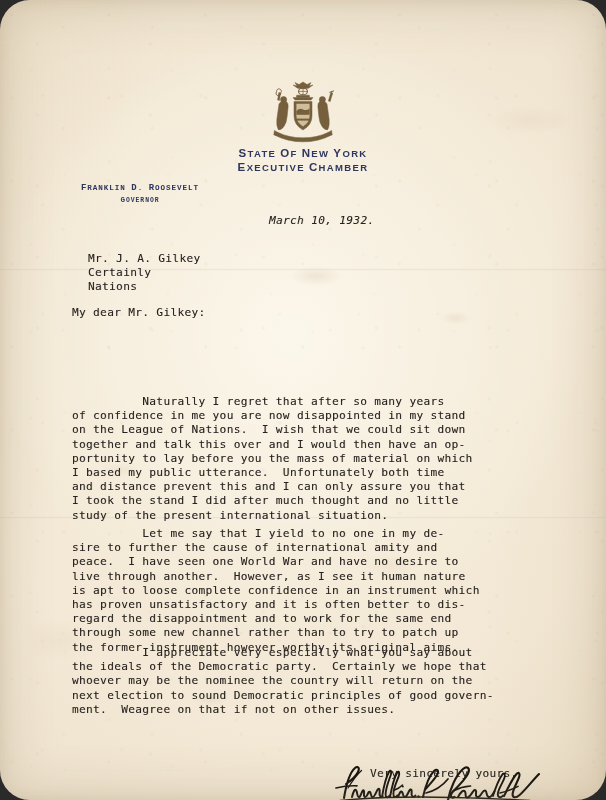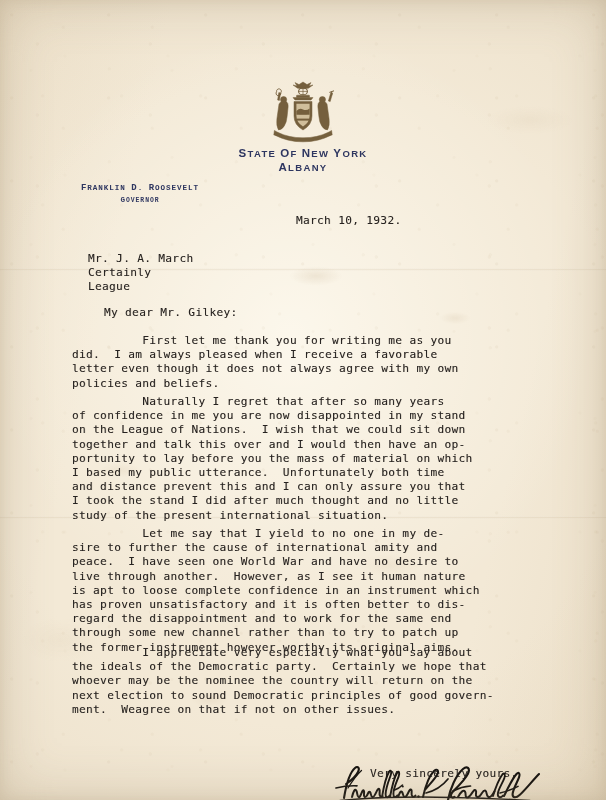--- a/index.html
+++ b/index.html
@@ -12,20 +12,21 @@
     position: relative;
     width: 606px;
     height: 800px;
     overflow: hidden;
     background: #f3e9d6;
     background-image:
       radial-gradient(ellipse 70% 55% at 48% 42%, rgba(255,252,243,0.75) 0%, rgba(255,252,243,0.0) 70%),
       radial-gradient(ellipse 120% 90% at 50% 50%, rgba(232,218,193,0.0) 45%, rgba(214,196,165,0.45) 100%),
       linear-gradient(103deg, rgba(229,214,188,0.30) 0%, rgba(245,236,219,0.0) 22%, rgba(245,236,219,0.0) 78%, rgba(224,207,178,0.35) 100%);
     font-family: "DejaVu Sans Mono", monospace;
+    border-radius: 30px;
   }
 
   
   .grain {
     position: absolute;
     inset: 0;
     pointer-events: none;
     opacity: 0.5;
     background-image:
       radial-gradient(circle at 12% 18%, rgba(198,178,146,0.22) 0 1.2px, transparent 2px),
@@ -130,23 +131,23 @@
     position: absolute;
     color: #262220;
     font-family: "DejaVu Sans Mono", monospace;
     font-size: 11.1px;
     line-height: 14.2px;
     letter-spacing: 0.35px;
     white-space: pre;
     text-shadow: 0.35px 0.3px 0 rgba(70,58,48,0.30);
   }
 
-  .date { left: 296px; top: 214px; }
+  .date { left: 269px; top: 214px; font-style: italic; }
   .addressee { left: 88px; top: 252px; }
-  .salutation { left: 72px; top: 306px; margin-left: 32px; }
+  .salutation { left: 72px; top: 306px; }
   .para { left: 72px; }
   .p1 { top: 334px; }
   .p2 { top: 395px; }
   .p3 { top: 527px; }
   .p4 { top: 646px; }
   .closing-thanks { left: 72px; top: 735px; }
   .valediction { left: 370px; top: 767px; }
 
   
   .signature {
@@ -206,40 +207,36 @@
 
         <path d="M22 52 q12 6 26 5.8 q14 0.2 26 -5.8 l1.6 3.4 q-13 6.6 -27.6 6.4 q-14.6 0.2 -27.6 -6.4 z"></path>
         <path d="M22 52 l-2.6 -1.6 l-0.6 4.6 l3.2 0.4 z"></path>
         <path d="M74 52 l2.6 -1.6 l0.6 4.6 l-3.2 0.4 z"></path>
       </g>
     </svg>
   </div>
 
   <div class="letterhead">
     <span class="lh-line"><span class="cap">S</span>TATE <span class="cap">O</span>F <span class="cap">N</span>EW <span class="cap">Y</span>ORK</span>
-    <span class="lh-line"><span class="cap">A</span>LBANY</span>
+    <span class="lh-line"><span class="cap">E</span>XECUTIVE <span class="cap">C</span>HAMBER</span>
   </div>
 
   <div class="gov-block">
     <span class="gov-name"><span class="cap">F</span>RANKLIN <span class="cap">D</span>. <span class="cap">R</span>OOSEVELT</span>
     <span class="gov-title"><span class="cap">G</span>OVERNOR</span>
   </div>
 
   <div class="typed date">March 10, 1932.</div>
 
-  <div class="typed addressee"><span>Mr. J. A. March</span>
+  <div class="typed addressee"><span>Mr. J. A. Gilkey</span>
 <span>Certainly</span>
-<span>League</span></div>
+<span>Nations</span></div>
 
   <div class="typed salutation">My dear Mr. Gilkey:</div>
 
-  <div class="typed para p1">          First let me thank you for writing me as you
-did.  I am always pleased when I receive a favorable
-letter even though it does not always agree with my own
-policies and beliefs.</div>
   <div class="typed para p2">          Naturally I regret that after so many years
 of confidence in me you are now disappointed in my stand
 on the League of Nations.  I wish that we could sit down
 together and talk this over and I would then have an op-
 portunity to lay before you the mass of material on which
 I based my public utterance.  Unfortunately both time
 and distance prevent this and I can only assure you that
 I took the stand I did after much thought and no little
 study of the present international situation.</div>
   <div class="typed para p4">          I appreciate very especially what you say about

